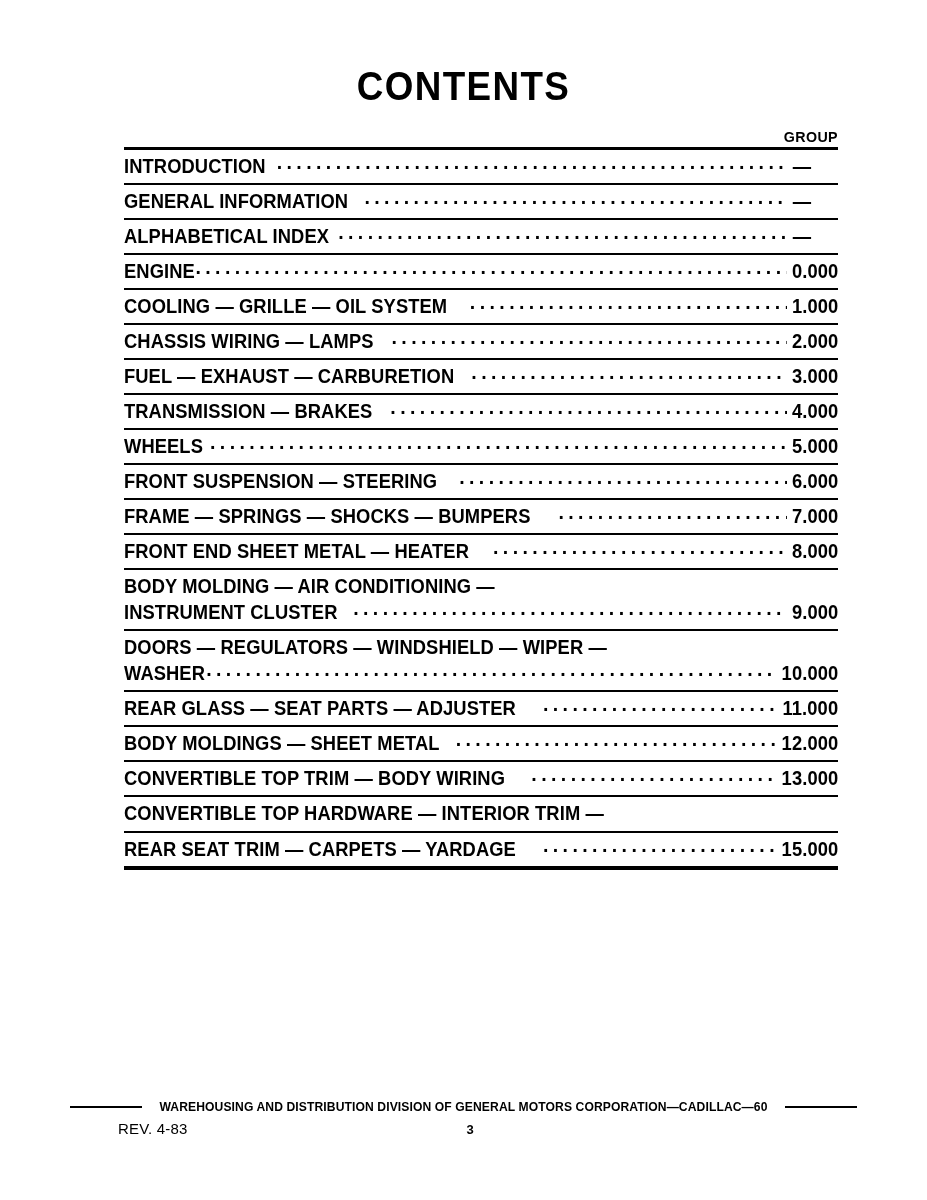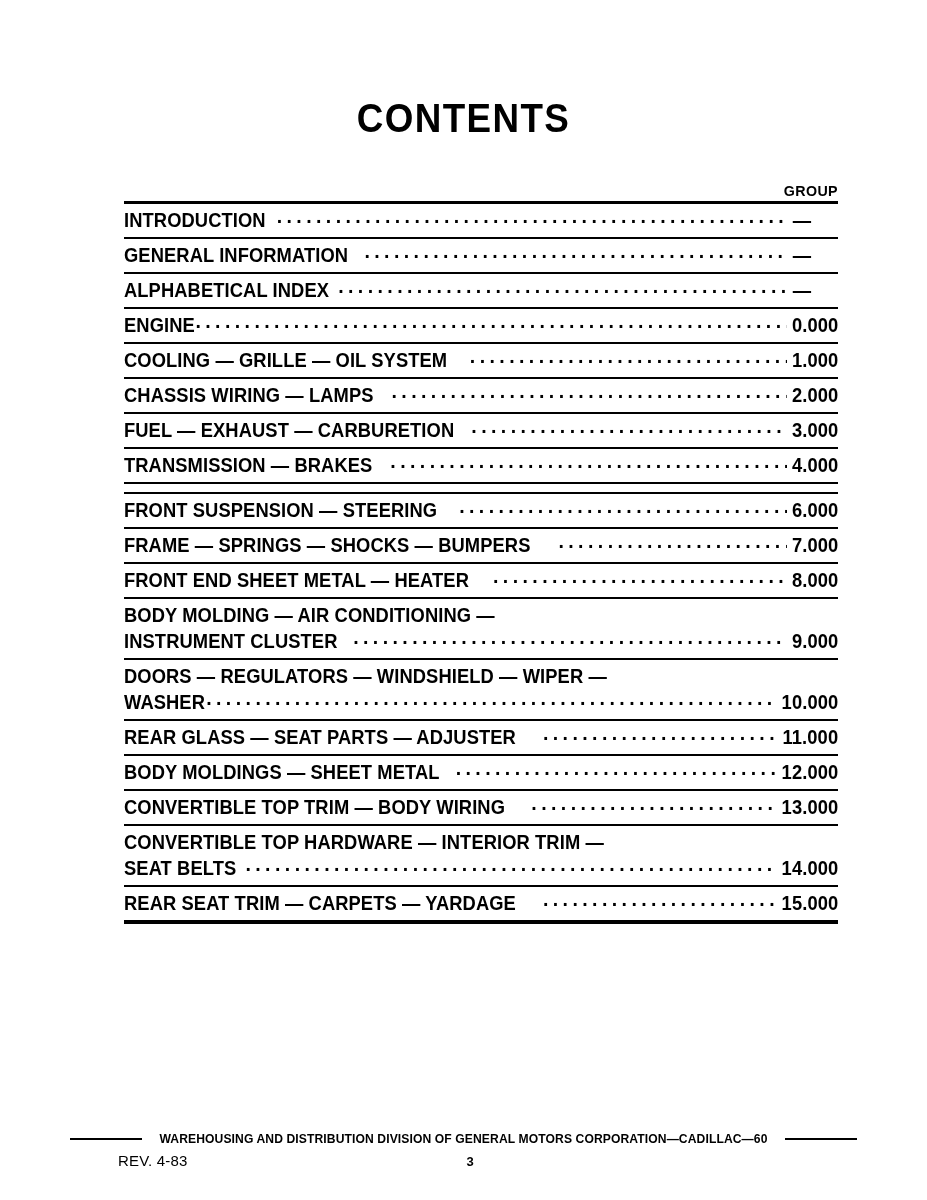--- a/index.html
+++ b/index.html
@@ -12,41 +12,40 @@
     height: 1200px;
     position: relative;
     font-family: "Liberation Sans", sans-serif;
     color: #000000;
     overflow: hidden;
   }
 
   .page {
     position: absolute;
     inset: 0;
-    margin-top: 32px;
   }
 
   
   .page-title {
     position: absolute;
     top: 64px;
     left: 0;
     width: 927px;
     text-align: center;
     font-size: 40px;
     font-weight: bold;
     letter-spacing: 1.5px;
     transform: scaleX(0.92);
   }
 
   
   .toc {
     position: absolute;
     left: 124px;
-    top: 150px;
+    top: 128px;
     width: 714px;
   }
 
   .group-head {
     text-align: right;
     font-size: 15px;
     font-weight: bold;
     letter-spacing: 0.4px;
     padding-bottom: 2px;
     transform: scaleX(0.95);
@@ -245,20 +244,25 @@
         <div class="rule-thin"></div>
         <div class="toc-row">
           <div class="entry-line">
             <span class="entry-label">TRANSMISSION — BRAKES</span>
             <span class="leader"></span>
             <span class="entry-value">4.000</span>
           </div>
         </div>
         <div class="rule-thin"></div>
         <div class="toc-row">
+          <div class="entry-line">
+            <span class="entry-label">WHEELS</span>
+            <span class="leader"></span>
+            <span class="entry-value">5.000</span>
+          </div>
         </div>
         <div class="rule-thin"></div>
         <div class="toc-row">
           <div class="entry-line">
             <span class="entry-label">FRONT SUSPENSION — STEERING</span>
             <span class="leader"></span>
             <span class="entry-value">6.000</span>
           </div>
         </div>
         <div class="rule-thin"></div>
@@ -320,25 +324,20 @@
           <div class="entry-line">
             <span class="entry-label">CONVERTIBLE TOP TRIM — BODY WIRING</span>
             <span class="leader"></span>
             <span class="entry-value">13.000</span>
           </div>
         </div>
         <div class="rule-thin"></div>
         <div class="toc-row">
           <div class="entry-line first-of-two">
             <span class="entry-label">CONVERTIBLE TOP HARDWARE — INTERIOR TRIM —</span>
-          </div>
-          <div class="entry-line">
-            <span class="entry-label">SEAT BELTS</span>
-            <span class="leader"></span>
-            <span class="entry-value">14.000</span>
           </div>
         </div>
         <div class="rule-thin"></div>
         <div class="toc-row">
           <div class="entry-line">
             <span class="entry-label">REAR SEAT TRIM — CARPETS — YARDAGE</span>
             <span class="leader"></span>
             <span class="entry-value">15.000</span>
           </div>
         </div>

